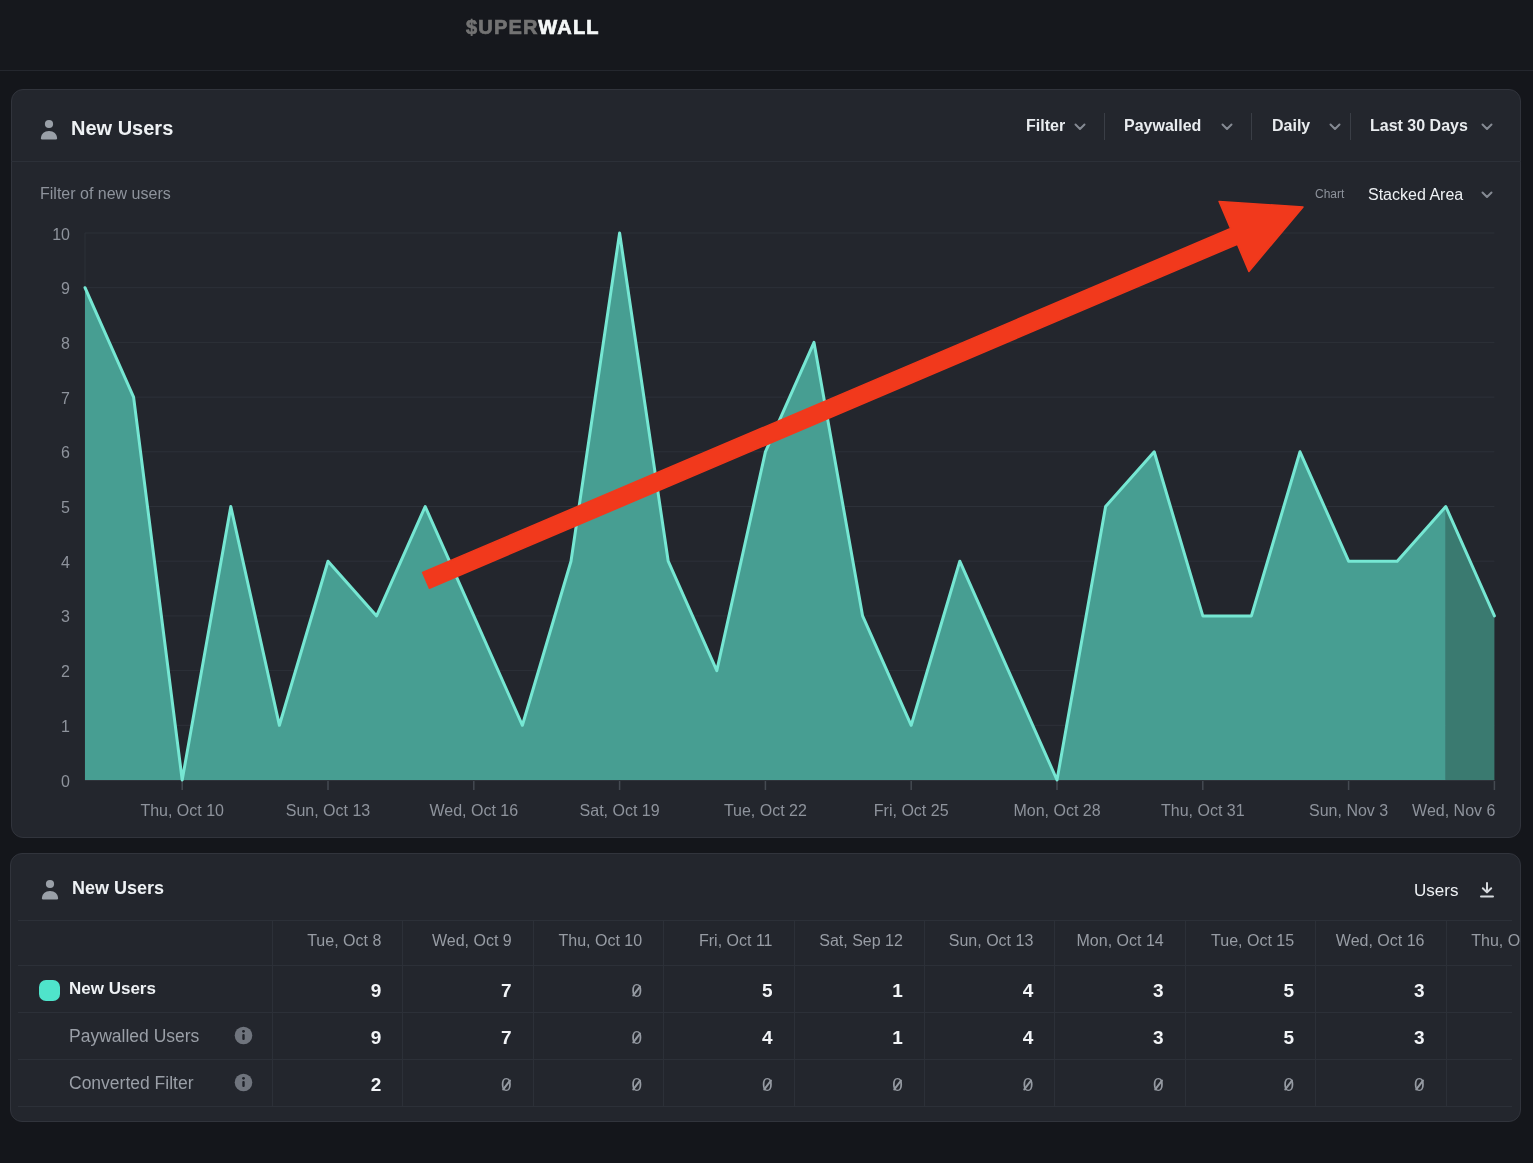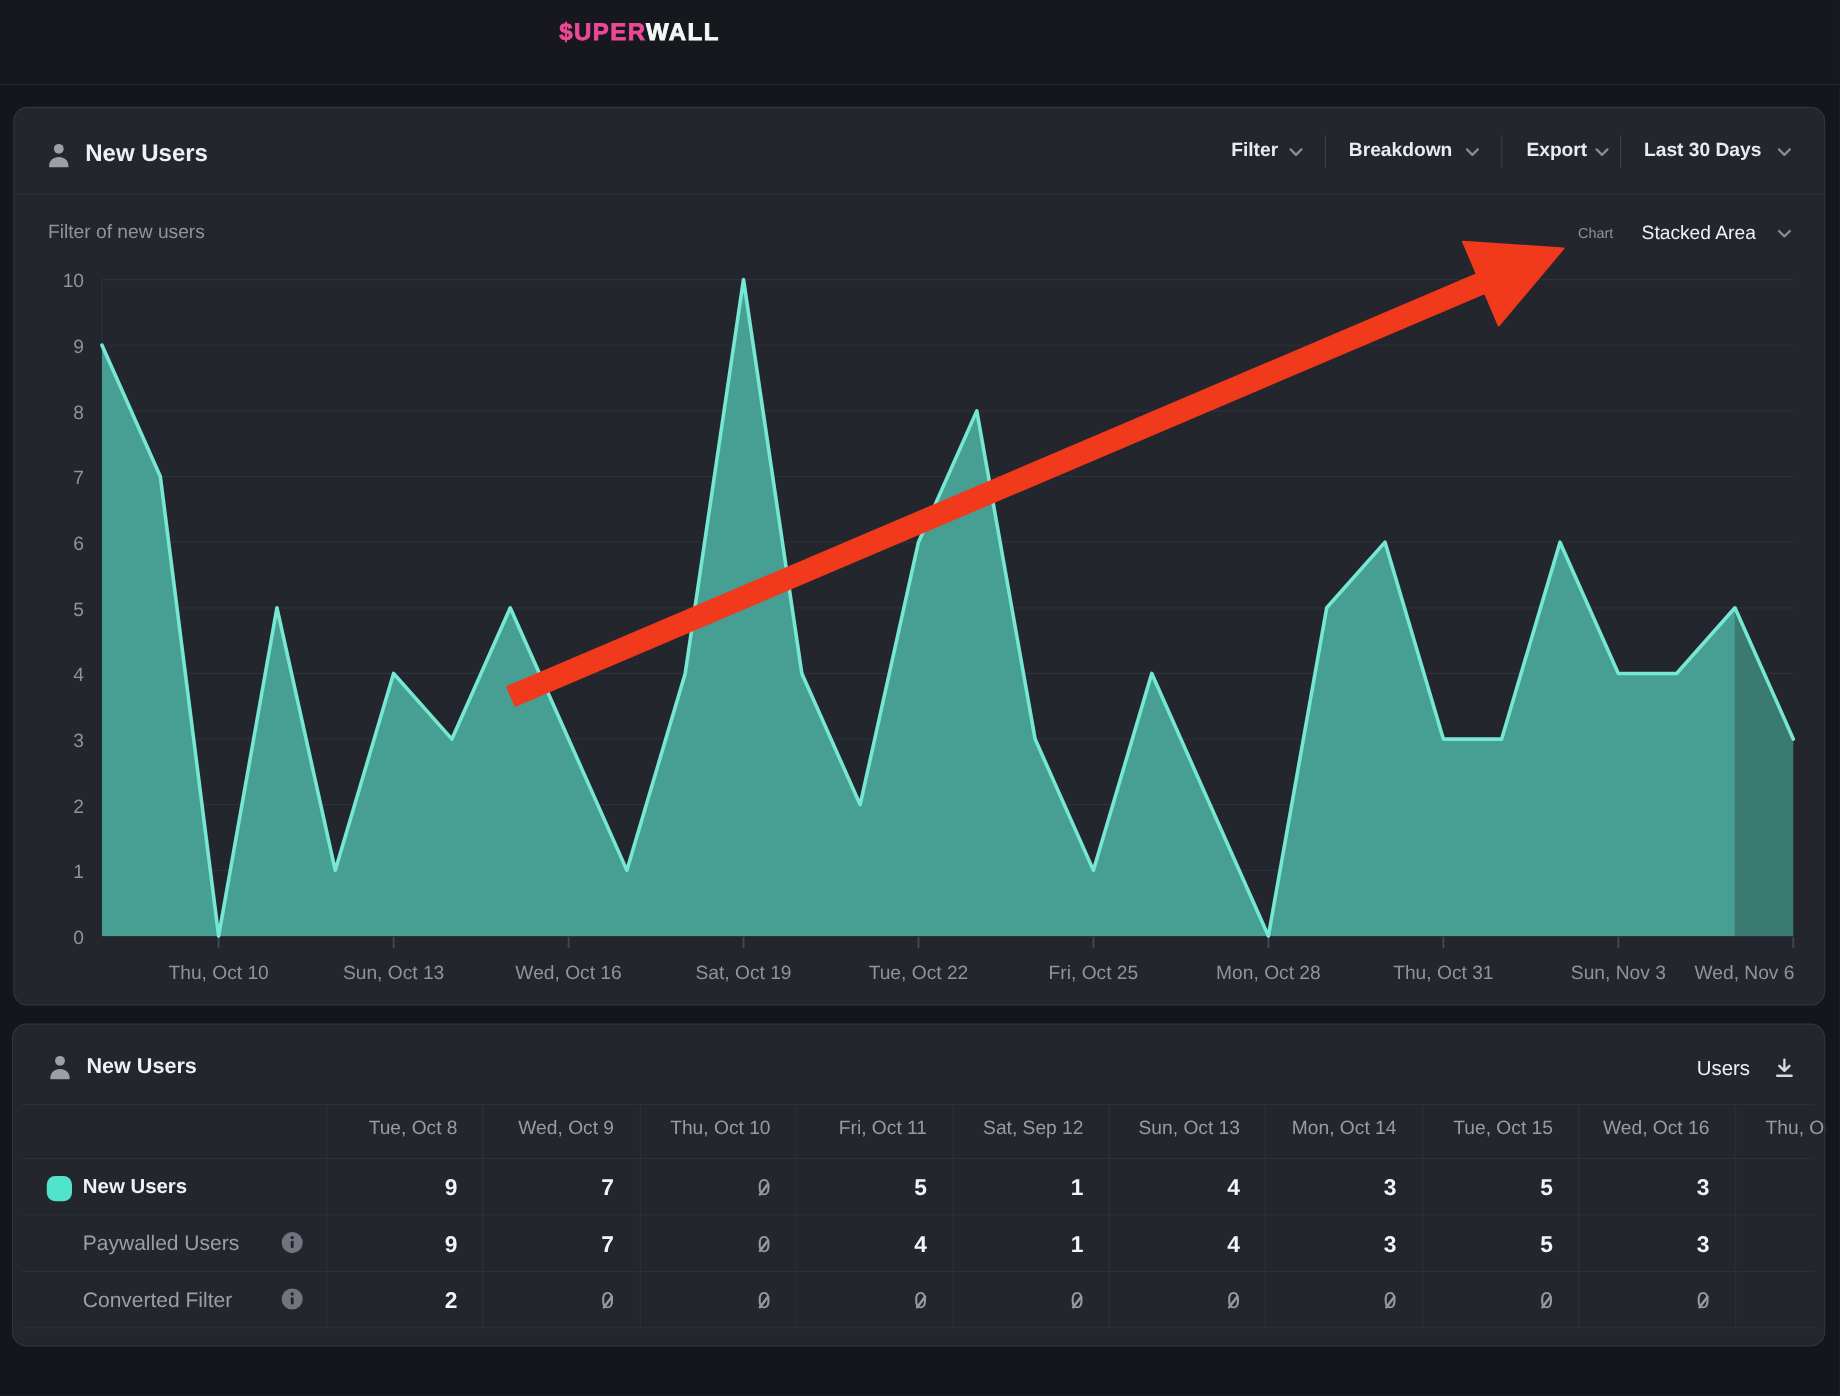--- a/index.html
+++ b/index.html
@@ -1,18 +1,18 @@
 <!DOCTYPE html>
 <html><head><meta charset="utf-8"><style>
 *{margin:0;padding:0;box-sizing:border-box}
 body{width:1533px;height:1163px;background:#14161b;font-family:"Liberation Sans",sans-serif;position:relative;overflow:hidden}
 .abs{position:absolute}
 .nav{position:absolute;left:0;top:0;width:1533px;height:71px;background:#16181d;border-bottom:1px solid #24272e}
 .logo{position:absolute;left:466px;top:16px;font-size:20px;font-weight:700;letter-spacing:1.2px;color:#f4f7f7;-webkit-text-stroke:0.7px;white-space:nowrap}
-.logo b{color:#ec4899;font-weight:700}
+.logo b{color:#737373;font-weight:700}
 .card{position:absolute;background:#23262d;border:1px solid #31343c;border-radius:12px;overflow:hidden}
 .gray{color:#8e939c}
 .wht{color:#eef1f4}
 .mi{position:absolute;top:117px;font-size:16px;font-weight:700;color:#e9ecef;white-space:nowrap}
 .sep{position:absolute;top:113px;width:1px;height:27px;background:#3a3e46}
 .hcell{position:absolute;height:30px;line-height:30px;text-align:right;font-size:16px;color:#979ca4;white-space:nowrap}
 .num{position:absolute;height:30px;line-height:30px;text-align:right;font-size:19px;font-weight:700;color:#f2f4f7}
 .zero{position:absolute;height:30px;line-height:30px;text-align:right;font-size:19px;color:#959aa2}
 .vb{position:absolute;width:1px;background:#2c3038}
 .hb{position:absolute;height:1px;background:#2c3038}
@@ -31,28 +31,28 @@
     <path d="M0.9,20.6 C0.9,15.9 4.3,12.9 9,12.9 C13.7,12.9 17.1,15.9 17.1,20.6 C17.1,21.2 16.6,21.4 16.1,21.4 L1.9,21.4 C1.4,21.4 0.9,21.2 0.9,20.6 Z" fill="#9aa0a8"></path>
   </svg>
 <div class="abs wht" style="left:71px;top:117px;font-size:20px;font-weight:700">New Users</div>
 <div class="mi" style="left:1026px">Filter</div>
 <div style="position:absolute;left:1074px;top:123px;width:12px;height:8px">
     <svg width="12" height="8" viewBox="0 0 12 8" style="position:absolute;left:0;top:0">
       <path d="M1.5 1.5 L6 6 L10.5 1.5" fill="none" stroke="#858a93" stroke-width="2" stroke-linecap="round" stroke-linejoin="round"></path>
     </svg>
   </div>
 <div class="sep" style="left:1104px"></div>
-<div class="mi" style="left:1124px">Breakdown</div>
+<div class="mi" style="left:1124px">Paywalled</div>
 <div style="position:absolute;left:1221px;top:123px;width:12px;height:8px">
     <svg width="12" height="8" viewBox="0 0 12 8" style="position:absolute;left:0;top:0">
       <path d="M1.5 1.5 L6 6 L10.5 1.5" fill="none" stroke="#858a93" stroke-width="2" stroke-linecap="round" stroke-linejoin="round"></path>
     </svg>
   </div>
 <div class="sep" style="left:1251px"></div>
-<div class="mi" style="left:1272px">Export</div>
+<div class="mi" style="left:1272px">Daily</div>
 <div style="position:absolute;left:1329px;top:123px;width:12px;height:8px">
     <svg width="12" height="8" viewBox="0 0 12 8" style="position:absolute;left:0;top:0">
       <path d="M1.5 1.5 L6 6 L10.5 1.5" fill="none" stroke="#858a93" stroke-width="2" stroke-linecap="round" stroke-linejoin="round"></path>
     </svg>
   </div>
 <div class="sep" style="left:1350px"></div>
 <div class="mi" style="left:1370px">Last 30 Days</div>
 <div style="position:absolute;left:1481px;top:123px;width:12px;height:8px">
     <svg width="12" height="8" viewBox="0 0 12 8" style="position:absolute;left:0;top:0">
       <path d="M1.5 1.5 L6 6 L10.5 1.5" fill="none" stroke="#858a93" stroke-width="2" stroke-linecap="round" stroke-linejoin="round"></path>

